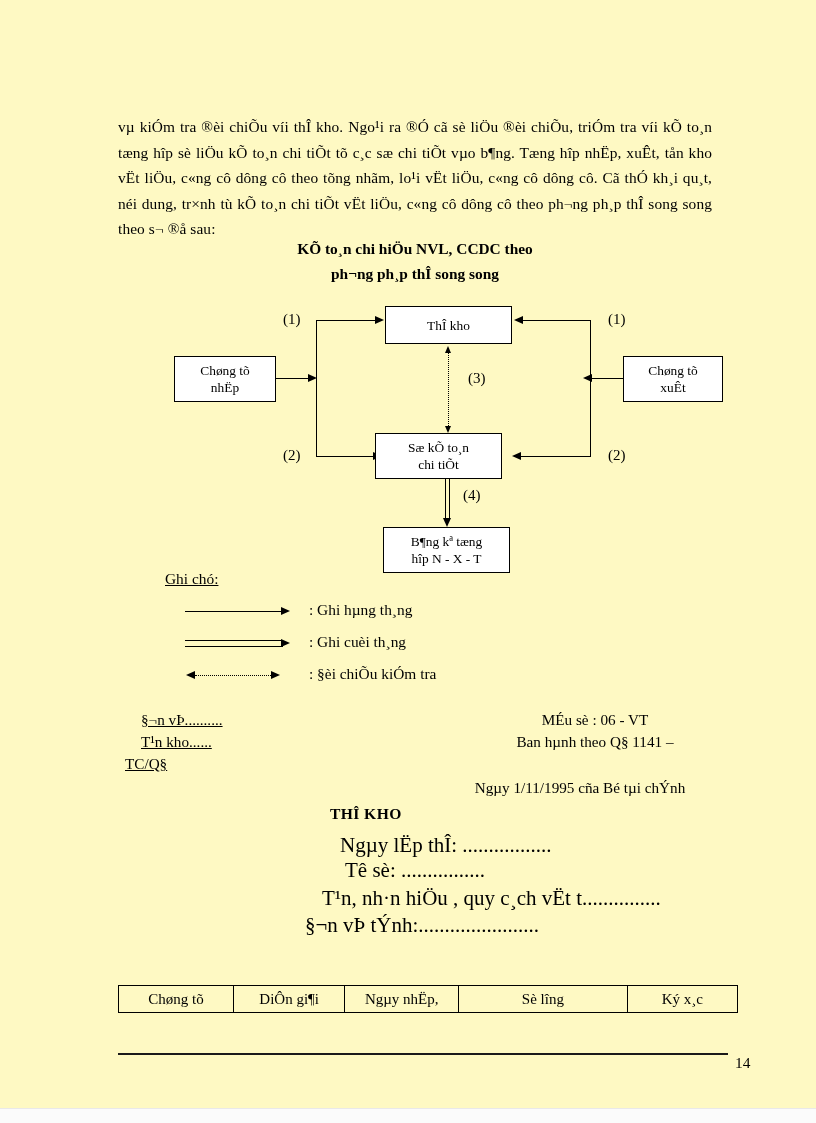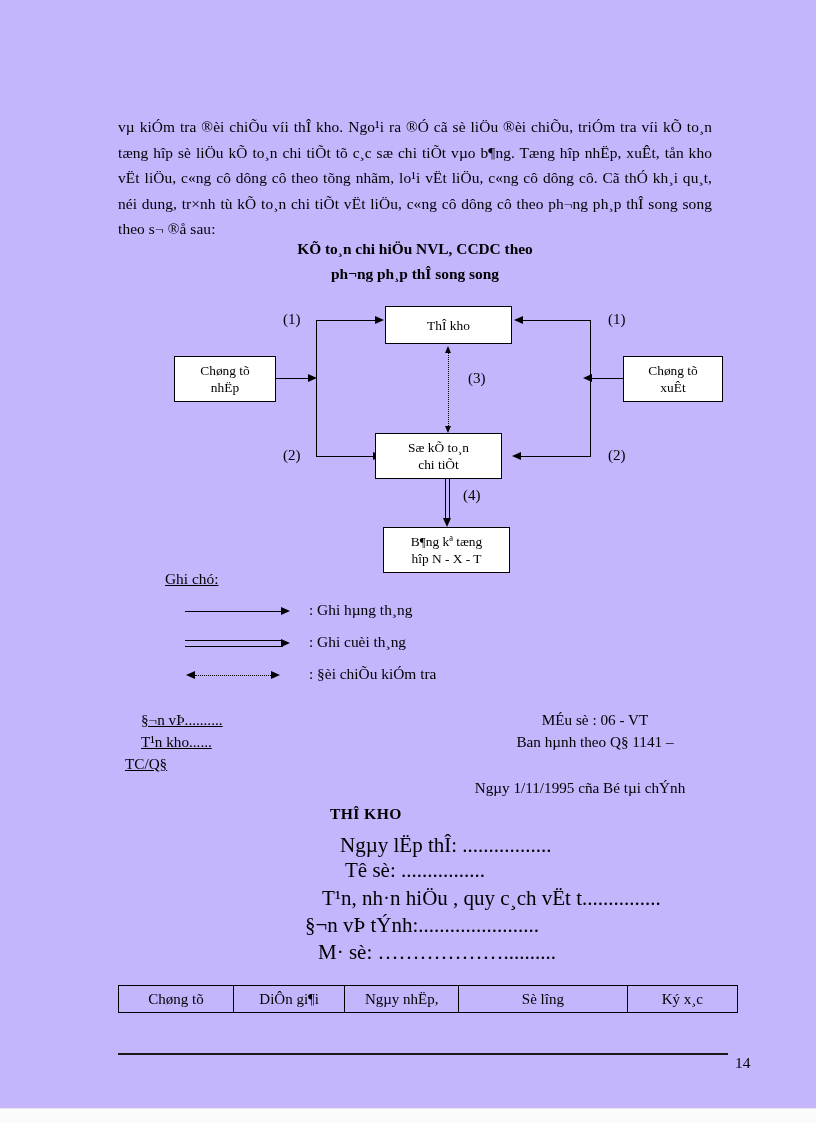--- a/index.html
+++ b/index.html
@@ -8,21 +8,21 @@
     background: #ffffff;
   }
   body {
     font-family: "Liberation Serif", "DejaVu Serif", serif;
     color: #000000;
   }
   .page {
     position: relative;
     width: 816px;
     height: 1123px;
-    background: #c4b5fd;
+    background: #fef9c3;
     overflow: hidden;
     box-sizing: border-box;
   }
   .page-edge-bottom {
     position: absolute;
     left: 0;
     bottom: 0;
     width: 816px;
     height: 14px;
     background: #fbfbfb;
@@ -369,21 +369,20 @@
   </div>
 
   <div class="fh-date">Ngµy 1/11/1995  cña Bé tµi chÝnh</div>
 
   <div class="form-title">THÎ KHO</div>
 
   <div class="ffield" style="left:340px; top:833px;">Ngµy lËp thÎ: .................</div>
   <div class="ffield" style="left:345px; top:858px;">Tê sè: ................</div>
   <div class="ffield" style="left:322px; top:886px;">T¹n, nh·n hiÖu , quy c¸ch vËt t...............</div>
   <div class="ffield" style="left:305px; top:913px;">§¬n vÞ tÝnh:.......................</div>
-  <div class="ffield" style="left:318px; top:940px;">M· sè: ………………..........</div>
 
   <table class="tbl">
     <tbody>
       <tr>
         <td style="width:113px;">Chøng tõ</td>
         <td style="width:110px;">DiÔn gi¶i</td>
         <td style="width:112px;">Ngµy nhËp,</td>
         <td style="width:175px;">Sè l­îng</td>
         <td style="width:110px;">Ký x¸c</td>
       </tr>

